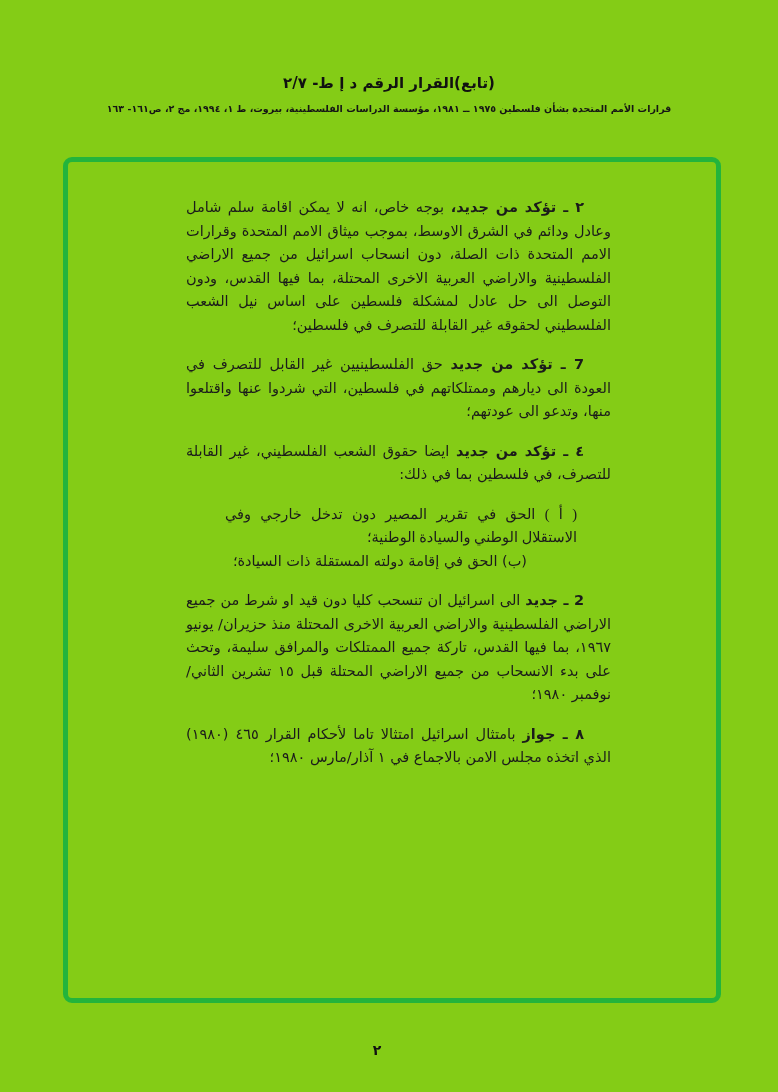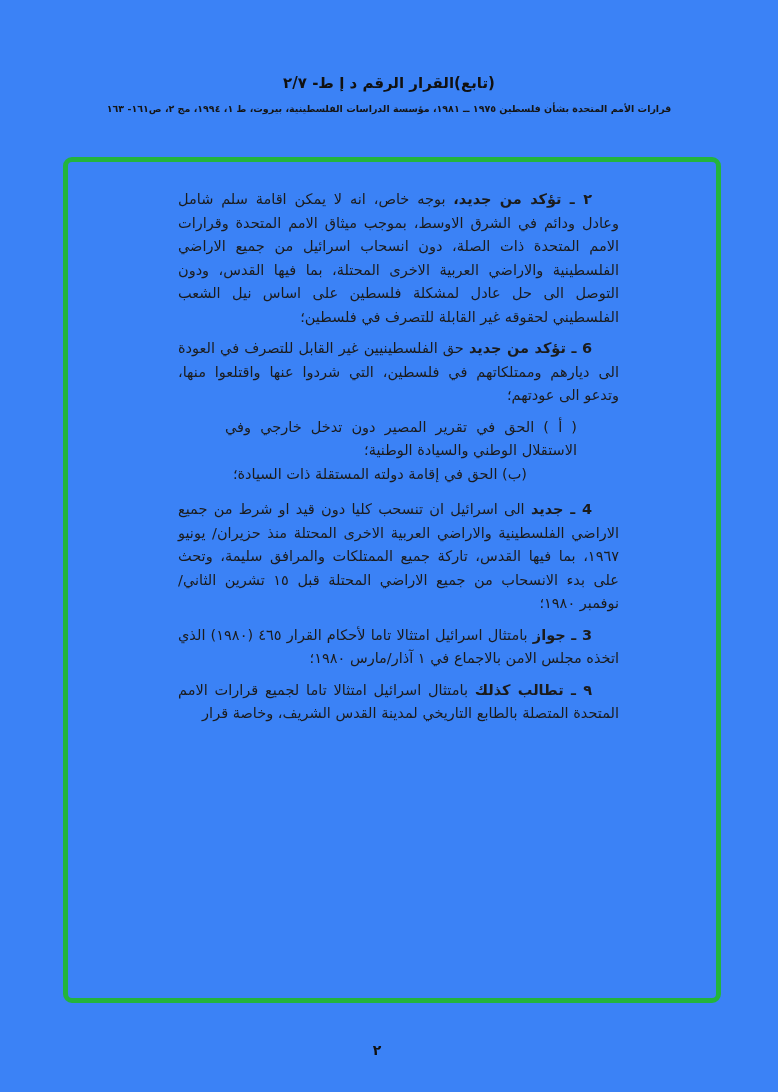--- a/index.html
+++ b/index.html
@@ -9,21 +9,21 @@
     height: 1092px;
     background: #ffffff;
     overflow: hidden;
     font-family: "DejaVu Sans", sans-serif;
     color: #1a1a1a;
   }
   .page {
     position: relative;
     width: 778px;
     height: 1092px;
-    background: #3b82f6;
+    background: #84cc16;
   }
   .header-title {
     position: absolute;
     top: 74px;
     left: 0;
     width: 778px;
     text-align: center;
     direction: rtl;
     font-weight: bold;
     font-size: 15px;
@@ -58,26 +58,27 @@
     top: 180px;
     width: 457px;
     direction: rtl;
     unicode-bidi: embed;
     text-align: justify;
     font-size: 14.5px;
     line-height: 23.5px;
     color: #1b1b1b;
   }
   .para {
-    margin: 8px;
+    margin: 16px;
     text-indent: 27px;
   }
   .sub-a {
     margin: 0 50px 0 55px;
     text-indent: 0;
+    font-family: Liberation Serif, serif;
   }
   .sub-b {
     margin: 0 100px 12px 0;
     text-indent: 0;
     text-align: right;
   }
   .num, .lead {
     font-weight: bold;
   }
   .page-number {
@@ -99,32 +100,32 @@
   <div class="header-title">(تابع)القرار الرقم  د إ ط-  ٢/٧</div>
 
   <div class="header-source">قرارات الأمم المتحدة بشأن فلسطين ١٩٧٥ ــ ١٩٨١، مؤسسة الدراسات الفلسطينية، بيروت، ط ١، ١٩٩٤، مج ٢، ص١٦١- ١٦٣</div>
 
   <div class="highlight-box"></div>
 
   <div class="text-col">
 
     <p class="para"><span class="num">٢ ـ </span><span class="lead">تؤكد من جديد،</span><span> بوجه خاص، انه لا يمكن اقامة سلم شامل وعادل ودائم في الشرق الاوسط، بموجب ميثاق الامم المتحدة وقرارات الامم المتحدة ذات الصلة، دون انسحاب اسرائيل من جميع الاراضي الفلسطينية والاراضي العربية الاخرى المحتلة، بما فيها القدس، ودون التوصل الى حل عادل لمشكلة فلسطين على اساس نيل الشعب الفلسطيني لحقوقه غير القابلة للتصرف في فلسطين؛</span></p>
 
-    <p class="para"><span class="num">6 ـ </span><span class="lead">تؤكد من جديد</span><span> حق الفلسطينيين غير القابل للتصرف في العودة الى ديارهم وممتلكاتهم في فلسطين، التي شردوا عنها واقتلعوا منها، وتدعو الى عودتهم؛</span></p>
+    <p class="para"><span class="num">7 ـ </span><span class="lead">تؤكد من جديد</span><span> حق الفلسطينيين غير القابل للتصرف في العودة الى ديارهم وممتلكاتهم في فلسطين، التي شردوا عنها واقتلعوا منها، وتدعو الى عودتهم؛</span></p>
 
+    <p class="para"><span class="num">٤ ـ </span><span class="lead">تؤكد من جديد</span><span> ايضا حقوق الشعب الفلسطيني، غير القابلة للتصرف، في فلسطين بما في ذلك:</span></p>
 
     <p class="para sub-a"><span>( أ ) </span><span>الحق في تقرير المصير دون تدخل خارجي وفي الاستقلال الوطني والسيادة الوطنية؛</span></p>
 
     <p class="para sub-b"><span>(ب) </span><span>الحق في إقامة دولته المستقلة ذات السيادة؛</span></p>
 
 
 
-    <p class="para"><span class="num">4 ـ </span><span class="lead">جديد</span><span> الى اسرائيل ان تنسحب كليا دون قيد او شرط من جميع الاراضي الفلسطينية والاراضي العربية الاخرى المحتلة منذ حزيران/ يونيو ١٩٦٧، بما فيها القدس، تاركة جميع الممتلكات والمرافق سليمة، وتحث على بدء الانسحاب من جميع الاراضي المحتلة قبل ١٥ تشرين الثاني/نوفمبر ١٩٨٠؛</span></p>
+    <p class="para"><span class="num">2 ـ </span><span class="lead">جديد</span><span> الى اسرائيل ان تنسحب كليا دون قيد او شرط من جميع الاراضي الفلسطينية والاراضي العربية الاخرى المحتلة منذ حزيران/ يونيو ١٩٦٧، بما فيها القدس، تاركة جميع الممتلكات والمرافق سليمة، وتحث على بدء الانسحاب من جميع الاراضي المحتلة قبل ١٥ تشرين الثاني/نوفمبر ١٩٨٠؛</span></p>
 
-    <p class="para"><span class="num">3 ـ </span><span class="lead">جواز</span><span> بامتثال اسرائيل امتثالا تاما لأحكام القرار ٤٦٥ (١٩٨٠) الذي اتخذه مجلس الامن بالاجماع في ١ آذار/مارس ١٩٨٠؛</span></p>
+    <p class="para"><span class="num">٨ ـ </span><span class="lead">جواز</span><span> بامتثال اسرائيل امتثالا تاما لأحكام القرار ٤٦٥ (١٩٨٠) الذي اتخذه مجلس الامن بالاجماع في ١ آذار/مارس ١٩٨٠؛</span></p>
 
-    <p class="para"><span class="num">٩ ـ </span><span class="lead">تطالب كذلك</span><span> بامتثال اسرائيل امتثالا تاما لجميع قرارات الامم المتحدة المتصلة بالطابع التاريخي لمدينة القدس الشريف، وخاصة قرار</span></p>
 
   </div>
 
   <div class="page-number">٢</div>
 
 </div>
 
 </body></html>

